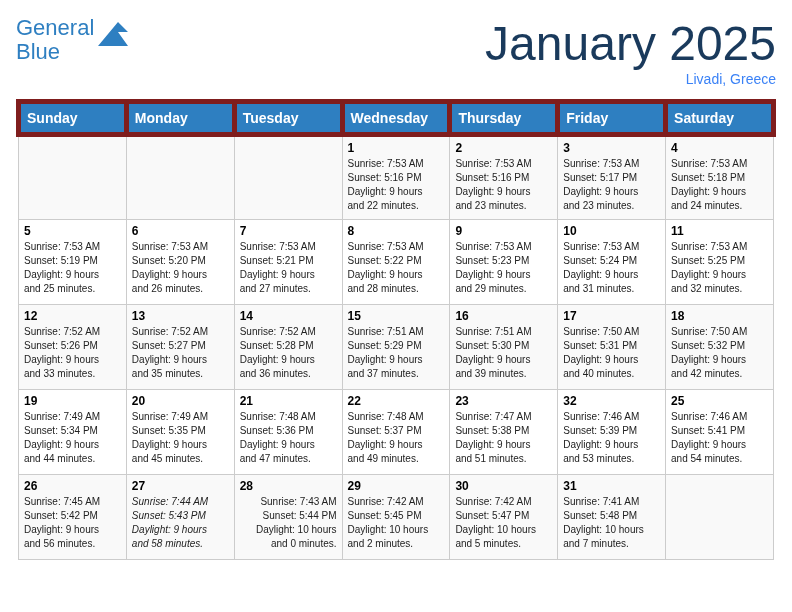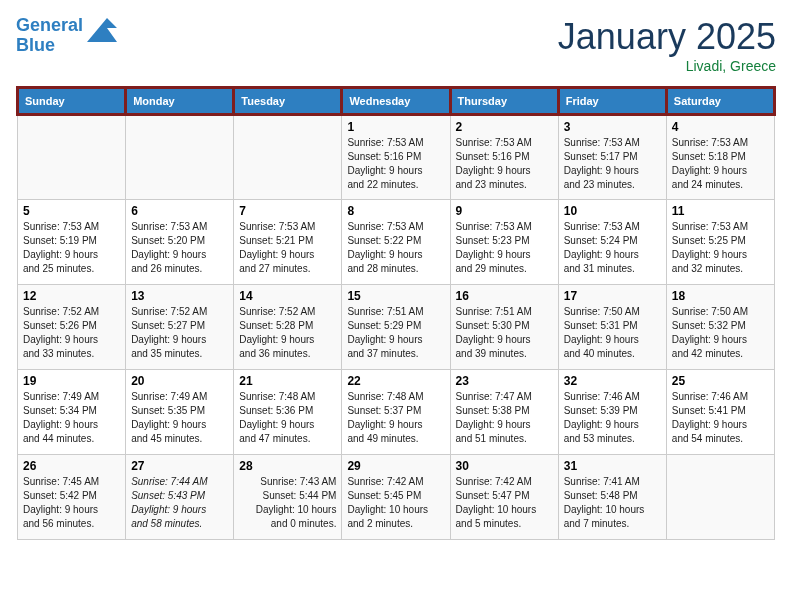--- a/index.html
+++ b/index.html
@@ -15,54 +15,54 @@
       justify-content: space-between;
       align-items: flex-start;
       margin-bottom: 12px;
     }
     .logo {
       display: flex;
       flex-direction: column;
       align-items: flex-start;
     }
     .logo-text {
-      font-size: 18px;
-      font-weight: bold;
+      font-size: 22px;
+      font-weight: normal;
       color: #1a3a5c;
       line-height: 1.1;
     }
     .logo-text span {
       color: #2e7fc1;
     }
     .title-block {
       text-align: right;
     }
     .month-title {
-      font-size: 36px;
+      font-size: 48px;
       color: #1a3a5c;
       font-weight: normal;
       margin-left: 32px;
     }
     .location {
       font-size: 14px;
-      color: #15803d;
+      color: #3b82f6;
     }
     table {
       width: 100%;
       border-collapse: collapse;
       font-size: 11px;
     }
     thead tr th {
       background-color: #2e7fc1;
       color: #fff;
       text-align: left;
       padding: 6px 6px;
-      font-size: 11px;
+      font-size: 14px;
       font-weight: bold;
-      border: 3px solid #7f1d1d;
+      border: 5px solid #7f1d1d;
     }
     tbody tr td {
       border: 1px solid #ccc;
       vertical-align: top;
       padding: 4px 5px;
       width: calc(100% / 7);
       min-height: 80px;
       height: 85px;
     }
     tbody tr:nth-child(odd) td {

